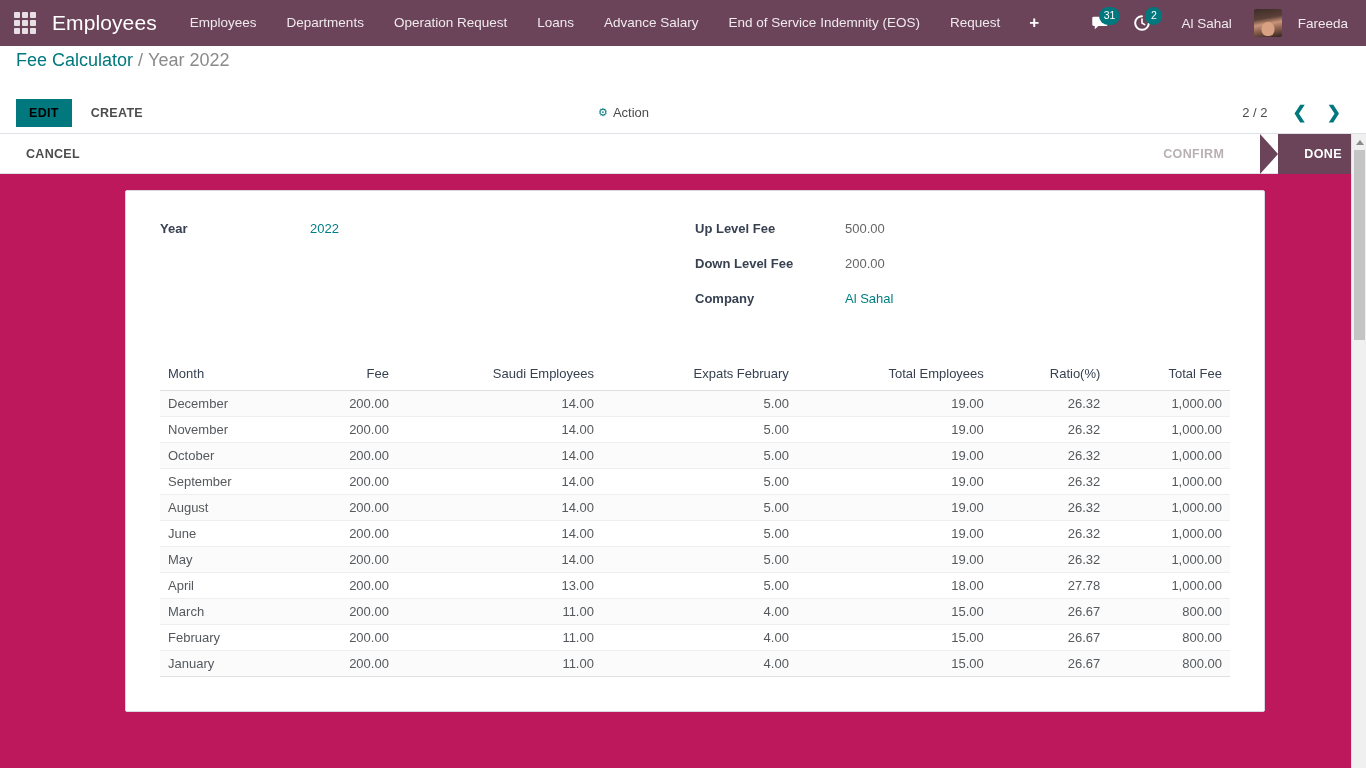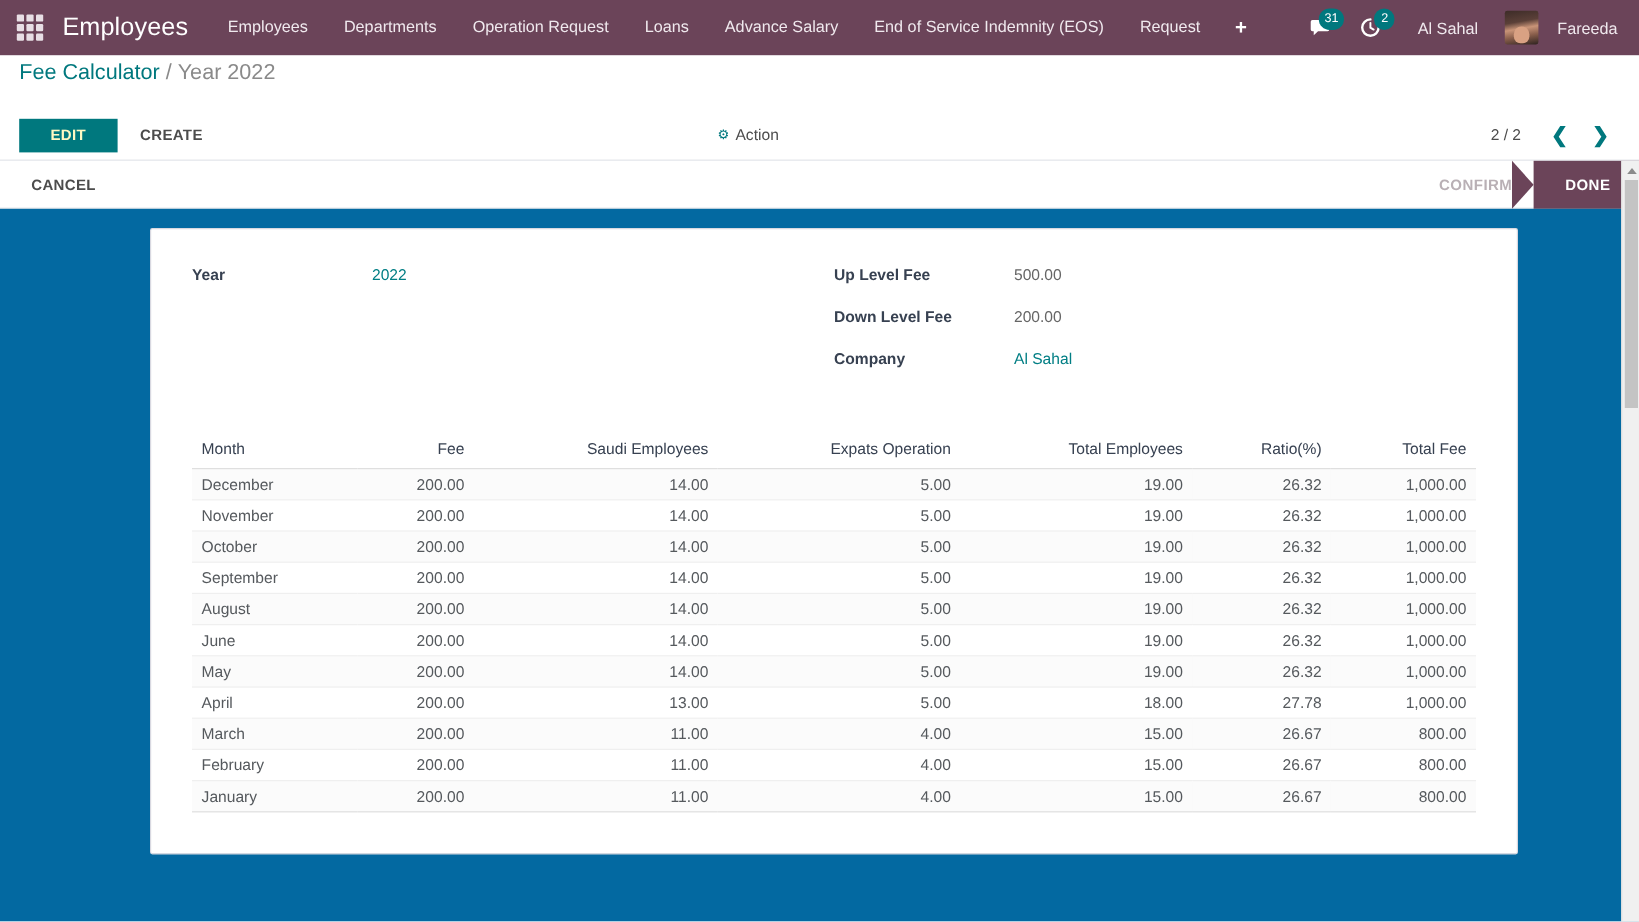--- a/index.html
+++ b/index.html
@@ -124,24 +124,24 @@
   
   .cp-row {
     height: 42px;
     display: flex; align-items: center;
     padding: 0 16px;
     background: #fff;
     border-bottom: 1px solid #dee2e6;
     position: relative;
   }
   .btn-edit {
-    background: #00787e; color: #fef9c3;
+    background: #00787e; color: #000000;
     font-size: 12.5px; font-weight: bold;
     letter-spacing: 0.3px;
-    padding: 7px 26px;
+    padding: 7px 13px;
     border: none; cursor: pointer;
     text-transform: uppercase;
     text-align: center;
   }
   .btn-create {
     background: transparent; color: #4c4c4c;
     font-size: 12.5px; font-weight: bold;
     letter-spacing: 0.3px;
     padding: 7px 13px;
     border: none; cursor: pointer;
@@ -181,20 +181,21 @@
   .btn-cancel {
     background: none; border: none; cursor: pointer;
     color: #4c4c4c; font-size: 12.5px; font-weight: bold;
     letter-spacing: 0.3px; padding: 7px 10px;
     text-transform: uppercase;
   }
   .statusbar {
     margin-left: auto;
     display: flex; align-items: stretch;
     height: 40px;
+    gap: 36px;
   }
   .stat {
     display: flex; align-items: center;
     font-size: 12.5px; font-weight: bold;
     letter-spacing: 0.4px;
     padding: 0 18px;
     color: #b9b0b5;
     cursor: pointer;
     position: relative;
     text-transform: uppercase;
@@ -211,21 +212,21 @@
     position: absolute;
     left: -18px; top: 0;
     width: 0; height: 0;
     border-style: solid;
     border-width: 20px 0 20px 18px;
     border-color: transparent transparent transparent #6b4459;
   }
 
   
   .content-wrap {
-    background: #0369a1;
+    background: #be185d;
     height: calc(768px - 46px - 46px - 42px - 40px);
     overflow: hidden;
     position: relative;
     padding-left: 24px;
   }
   .sheet-outer { padding: 16px 0 0 0; }
   .sheet {
     width: 1140px;
     margin: 0 auto;
     background: #fff;
@@ -433,21 +434,21 @@
           </div>
         </div>
       </div>
 
       <table class="o-list">
         <thead>
           <tr id="thead-row">
               <th class="tl">Month</th>
               <th class="tr">Fee</th>
               <th class="tr">Saudi Employees</th>
-              <th class="tr">Expats Operation</th>
+              <th class="tr">Expats February</th>
               <th class="tr">Total Employees</th>
               <th class="tr">Ratio(%)</th>
               <th class="tr">Total Fee</th>
             </tr>
         </thead>
         <tbody id="tbody">
             <tr>
               <td class="tl">December</td>
               <td class="tr">200.00</td>
               <td class="tr">14.00</td>

